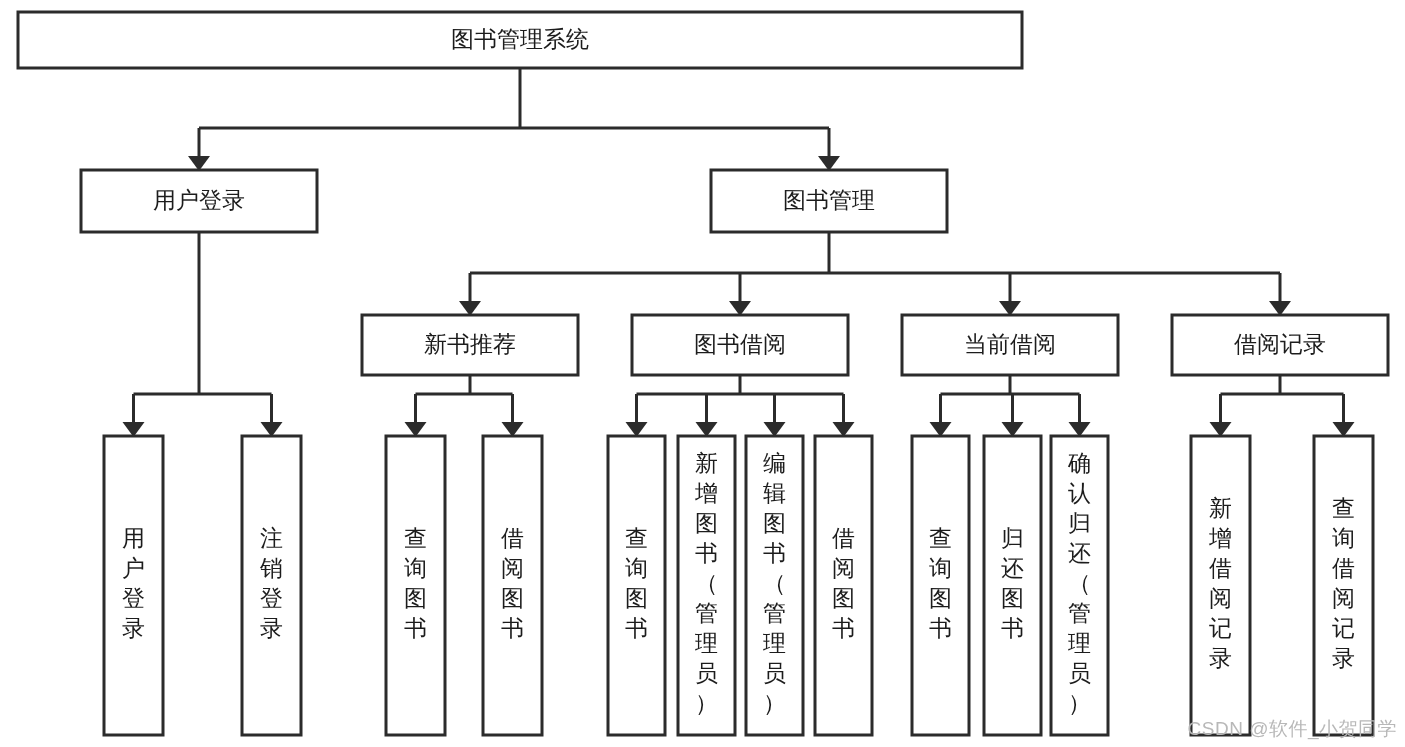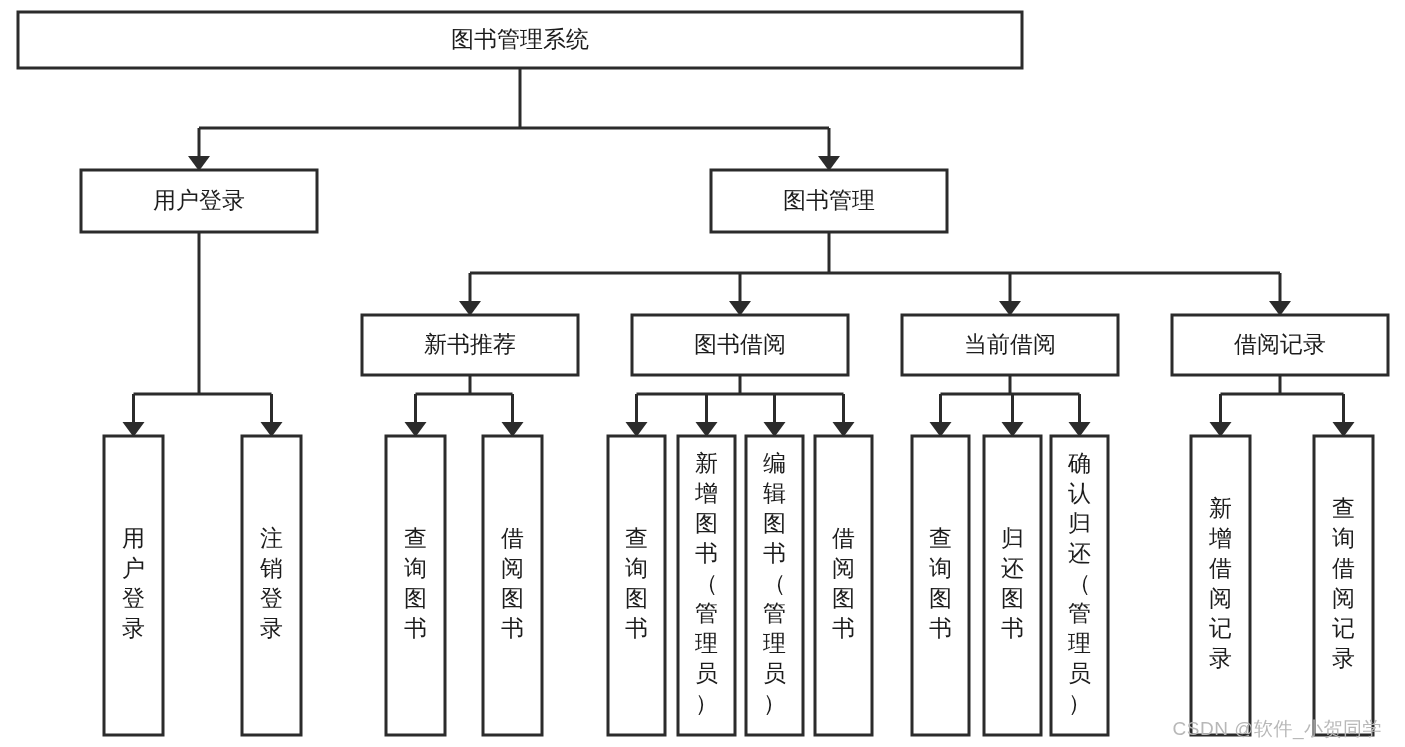--- a/index.html
+++ b/index.html
@@ -48,21 +48,21 @@
     stroke: #2b2b2b;
     stroke-width: 3;
     fill: none;
   }
   .arrow-head {
     fill: #2b2b2b;
     stroke: none;
   }
   .watermark {
     position: absolute;
-    right: 23px;
+    right: 8px;
     bottom: 5px;
     font-family: "Liberation Sans", "DejaVu Sans", sans-serif;
     font-size: 19px;
     color: #b8b8b8;
     white-space: nowrap;
     letter-spacing: 0.5px;
     user-select: none;
   }
 </style>
 </head>

